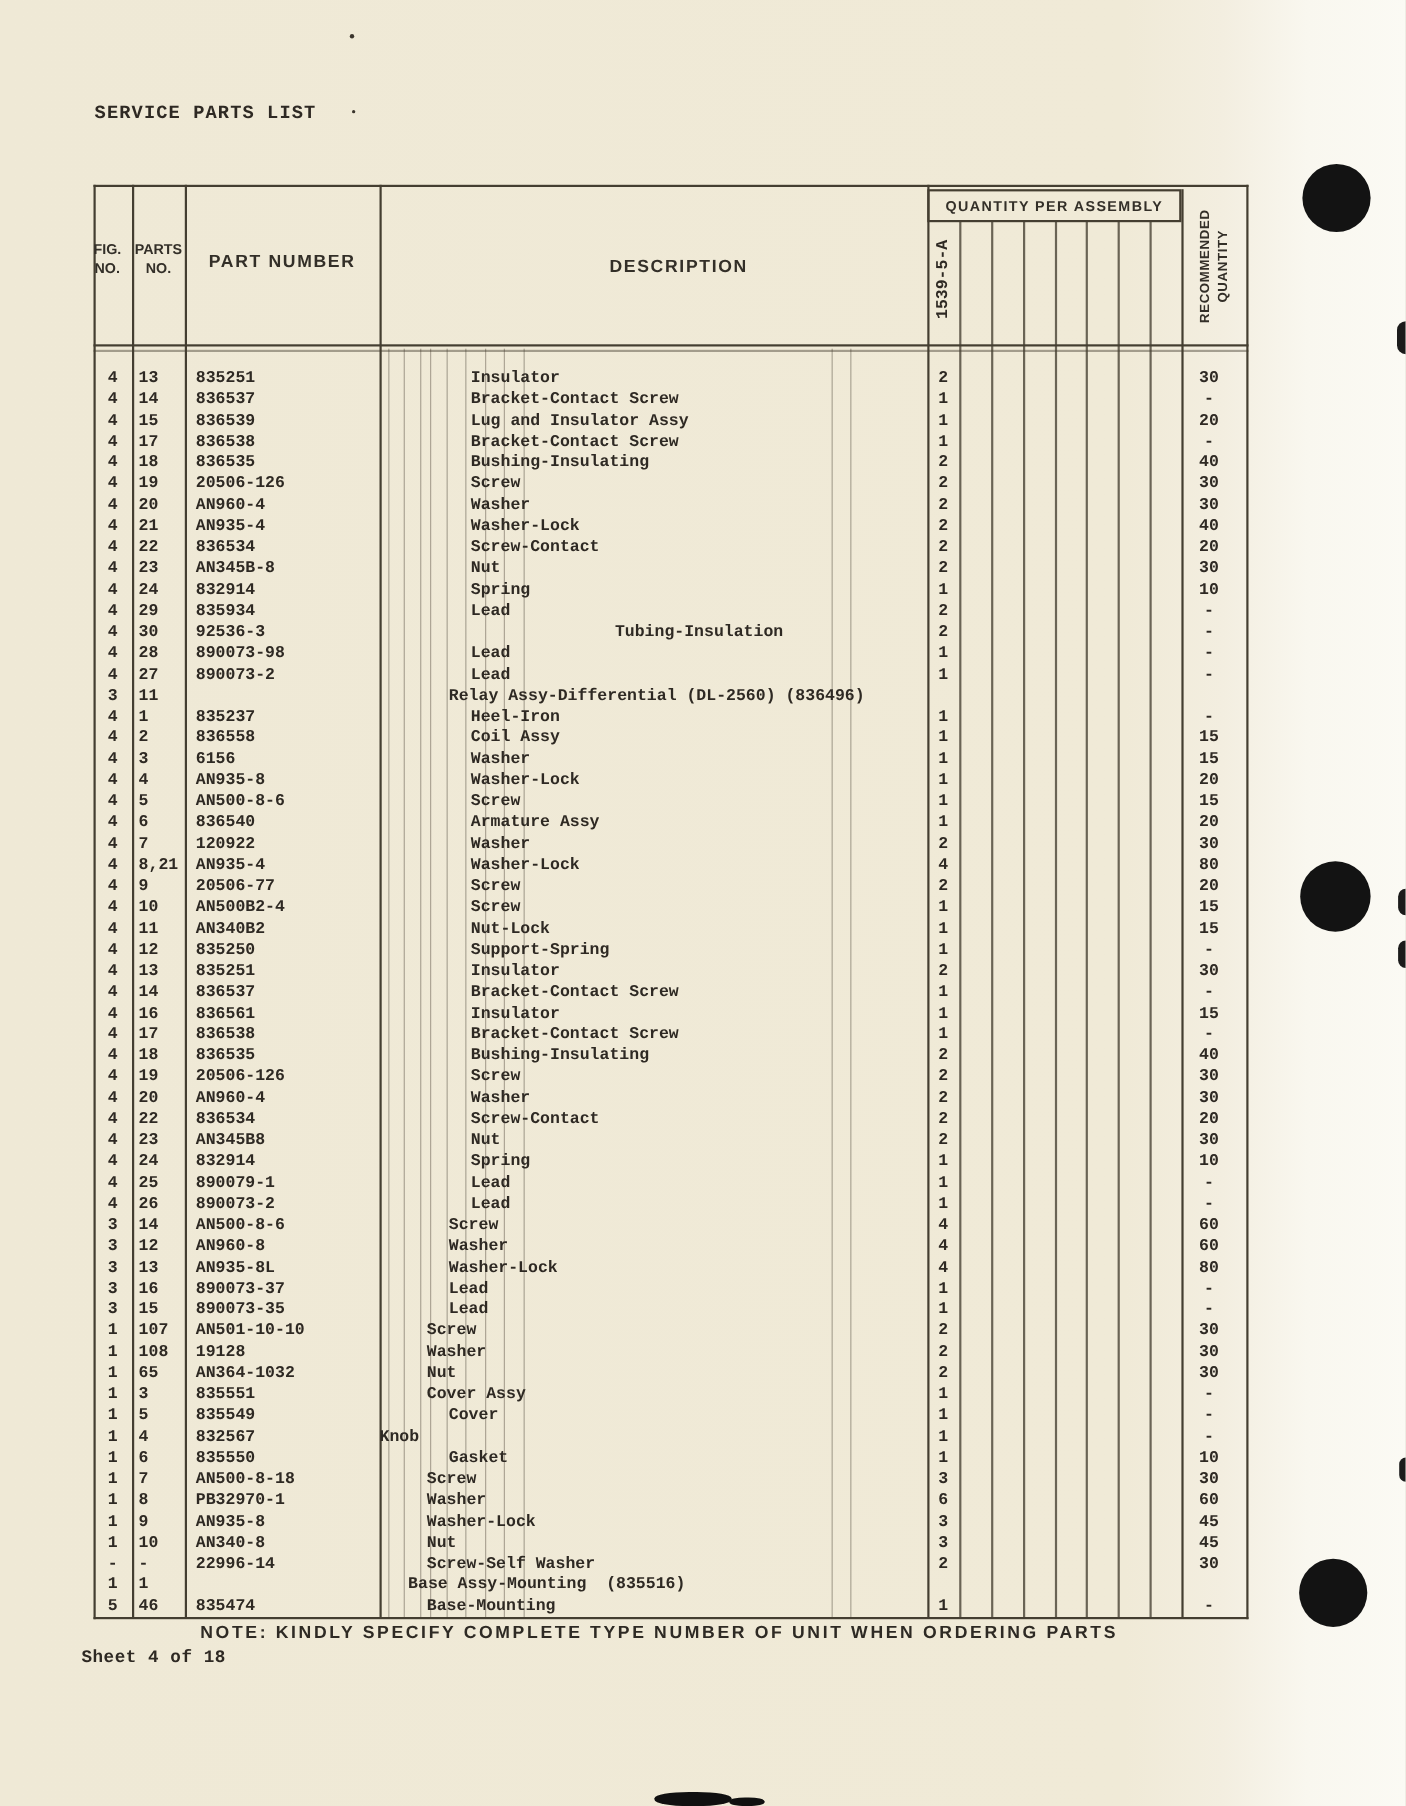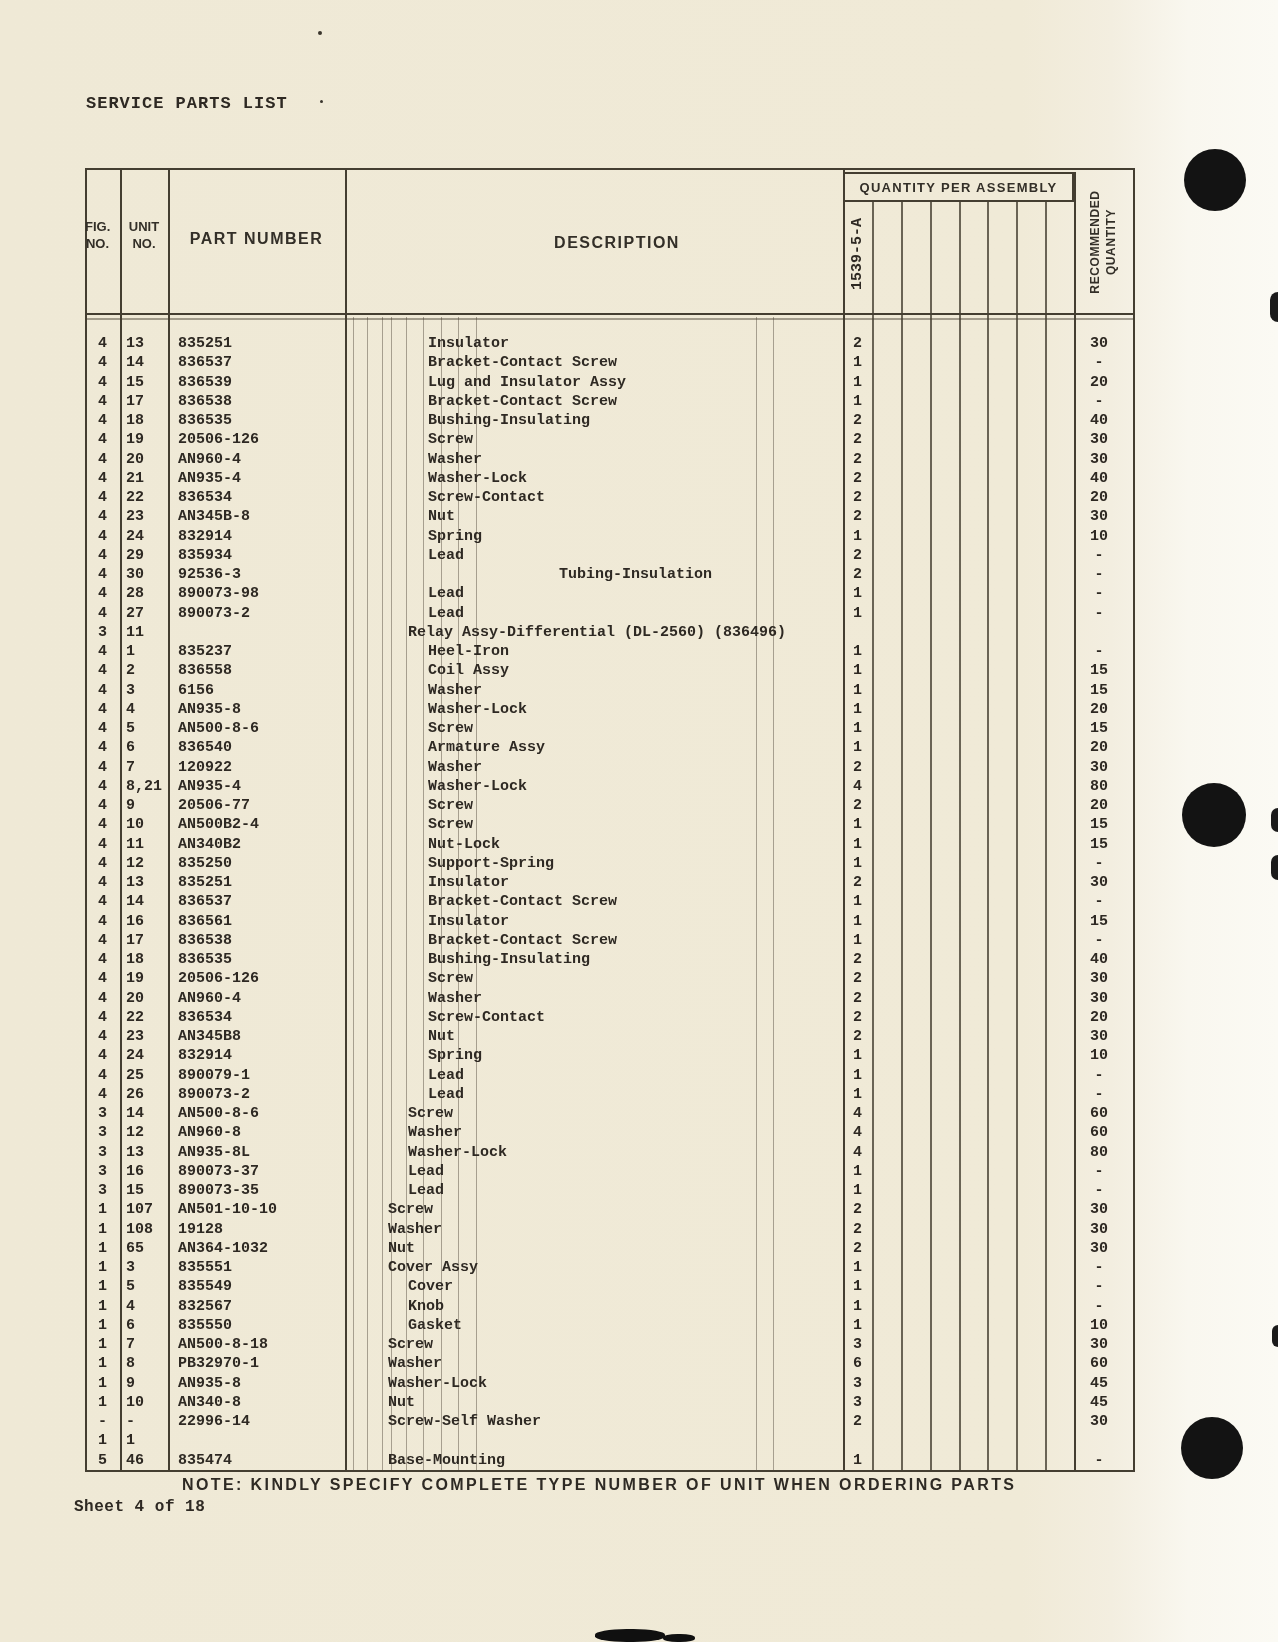--- a/index.html
+++ b/index.html
@@ -81,21 +81,21 @@
     <div class="stray" style="left:373px;top:149px;height:1153px"></div>
     <div class="stray" style="left:391px;top:149px;height:1153px"></div>
     <div class="stray" style="left:671px;top:149px;height:1153px"></div>
     <div class="stray" style="left:688px;top:149px;height:1153px"></div>
 
     <div class="hdr-fig printed">
       <div>FIG.</div>
       <div>NO.</div>
     </div>
     <div class="hdr-item printed">
-      <div>UNIT</div>
+      <div>PARTS</div>
       <div>NO.</div>
     </div>
     <div class="hdr-part printed">PART NUMBER</div>
     <div class="hdr-desc printed">DESCRIPTION</div>
     <div class="qpa-box printed">QUANTITY PER ASSEMBLY</div>
     <div class="rot-asm typed">1539-5-A</div>
     <div class="rot-rec printed">
       <div>RECOMMENDED</div>
       <div>QUANTITY</div>
     </div>
@@ -548,21 +548,21 @@
           <div class="cell c-part">835549</div>
           <div class="cell c-desc" style="padding-left: 63px;">Cover</div>
           <div class="cell c-qty">1</div>
           <div class="cell c-sp"></div>
           <div class="cell c-rec">-</div>
         </div>
         <div class="row typed">
           <div class="cell c-fig">1</div>
           <div class="cell c-item">4</div>
           <div class="cell c-part">832567</div>
-          <div class="cell c-desc" style="padding-left: 63px;">Knob</div>
+          <div class="cell c-desc" style="">Knob</div>
           <div class="cell c-qty">1</div>
           <div class="cell c-sp"></div>
           <div class="cell c-rec">-</div>
         </div>
         <div class="row typed">
           <div class="cell c-fig">1</div>
           <div class="cell c-item">6</div>
           <div class="cell c-part">835550</div>
           <div class="cell c-desc" style="padding-left: 63px;">Gasket</div>
           <div class="cell c-qty">1</div>
@@ -611,20 +611,21 @@
           <div class="cell c-part">22996-14</div>
           <div class="cell c-desc" style="padding-left: 43px;">Screw-Self Washer</div>
           <div class="cell c-qty">2</div>
           <div class="cell c-sp"></div>
           <div class="cell c-rec">30</div>
         </div>
         <div class="row typed">
           <div class="cell c-fig">1</div>
           <div class="cell c-item">1</div>
           <div class="cell c-part"></div>
+          <div class="cell c-desc" style="padding-left: 26px;">Base Assy-Mounting  (835516)</div>
           <div class="cell c-qty"></div>
           <div class="cell c-sp"></div>
           <div class="cell c-rec"></div>
         </div>
         <div class="row typed">
           <div class="cell c-fig">5</div>
           <div class="cell c-item">46</div>
           <div class="cell c-part">835474</div>
           <div class="cell c-desc" style="padding-left: 43px;">Base-Mounting</div>
           <div class="cell c-qty">1</div>

